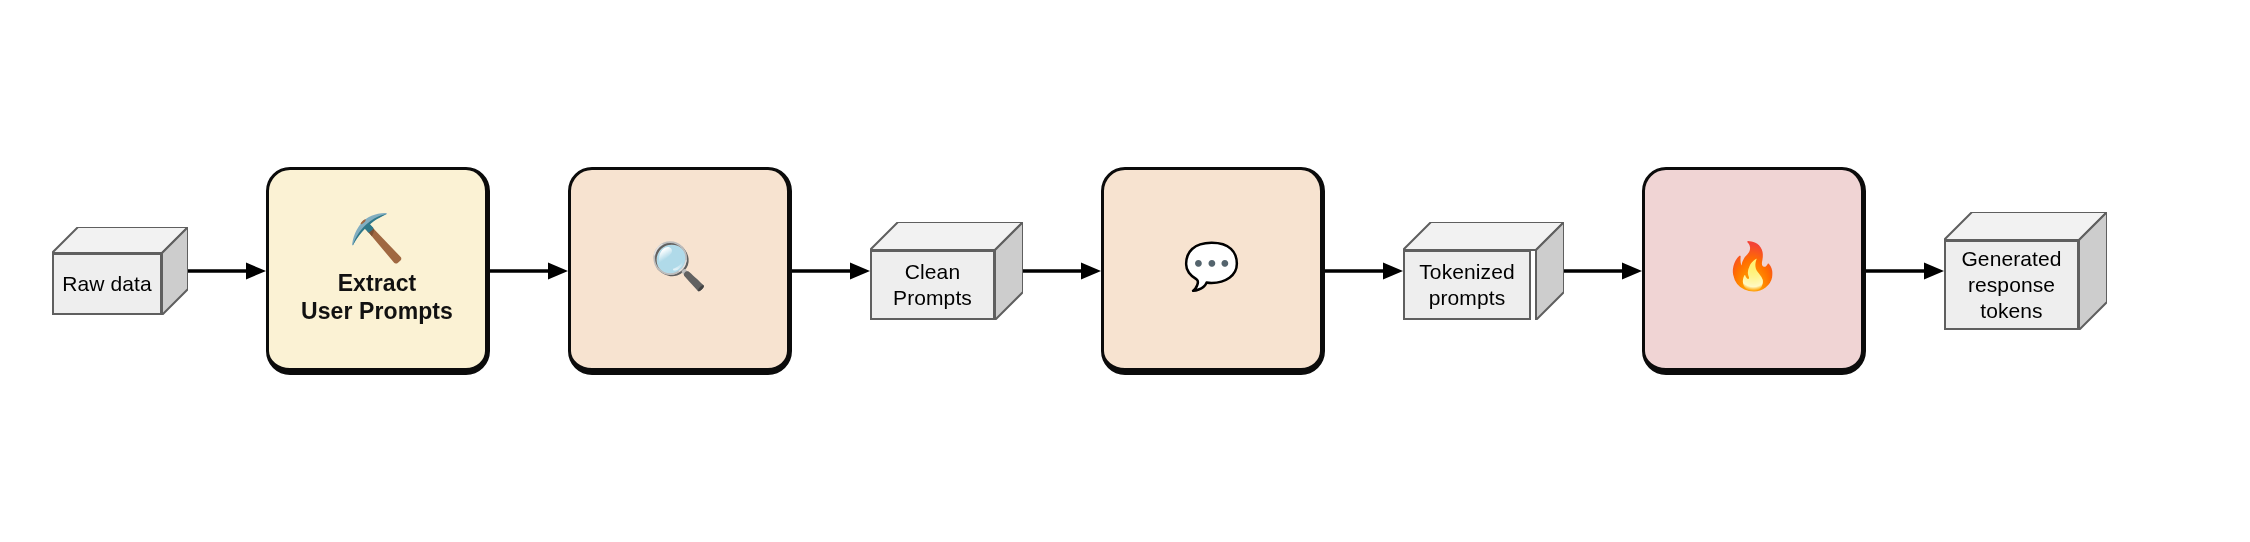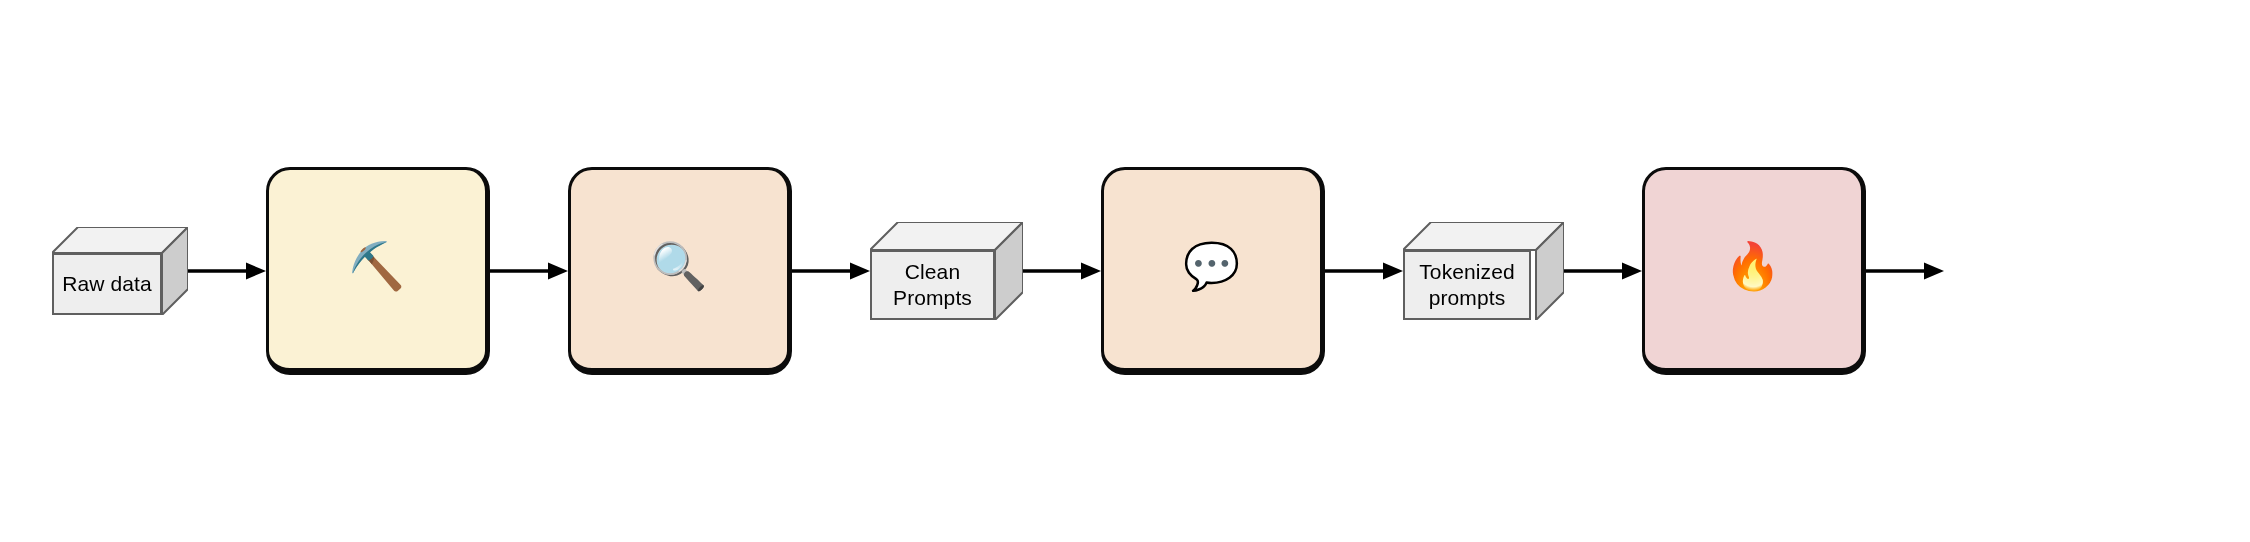--- a/index.html
+++ b/index.html
@@ -126,20 +126,22 @@
         </div>
       </div>
       <div class="arrow" style="width: 78px; height: 22px;">
         <svg width="78" height="22" viewBox="0 0 78 22">
           <line x1="0" y1="11" x2="61" y2="11" stroke="#000000" stroke-width="3.6"></line>
           <polygon points="58,2.5 78,11 58,19.5" fill="#000000"></polygon>
         </svg>
       </div>
       <div class="node" style="width: 224px; height: 208px; background: rgb(251, 242, 212); border-color: rgb(11, 11, 11);">
         <div class="emoji">⛏️</div>
+        <div class="node-label">Extract
+User Prompts</div>
       </div>
       <div class="arrow" style="width: 78px; height: 22px;">
         <svg width="78" height="22" viewBox="0 0 78 22">
           <line x1="0" y1="11" x2="61" y2="11" stroke="#000000" stroke-width="3.6"></line>
           <polygon points="58,2.5 78,11 58,19.5" fill="#000000"></polygon>
         </svg>
       </div>
       <div class="node" style="width: 224px; height: 208px; background: rgb(247, 227, 208); border-color: rgb(11, 11, 11);">
         <div class="emoji">🔍</div>
       </div>
@@ -196,14 +198,27 @@
       </div>
       <div class="node" style="width: 224px; height: 208px; background: rgb(240, 212, 212); border-color: rgb(11, 11, 11);">
         <div class="emoji">🔥</div>
       </div>
       <div class="arrow" style="width: 78px; height: 22px;">
         <svg width="78" height="22" viewBox="0 0 78 22">
           <line x1="0" y1="11" x2="61" y2="11" stroke="#000000" stroke-width="3.6"></line>
           <polygon points="58,2.5 78,11 58,19.5" fill="#000000"></polygon>
         </svg>
       </div>
+      <div class="databox-wrap" style="width: 163px; height: 118px;">
+        <div class="databox" style="width: 163px; height: 118px;">
+          <svg class="top" width="163" height="118" viewBox="0 0 163 118">
+            <polygon points="0,28 28,0 163,0 135,28" fill="#f2f2f2" stroke="#5f5f5f" stroke-width="2" stroke-linejoin="round"></polygon>
+            <polygon points="135,28 163,0 163,90 135,118" fill="#cdcdcd" stroke="#5f5f5f" stroke-width="2" stroke-linejoin="round"></polygon>
+          </svg>
+          <div class="front" style="left: 0px; top: 28px; width: 135px; height: 90px; background: rgb(238, 238, 238); border-color: rgb(95, 95, 95);">
+            <div class="label">Generated
+response
+tokens</div>
+          </div>
+        </div>
+      </div>
     </div>
 </div>
 
 </body></html>

